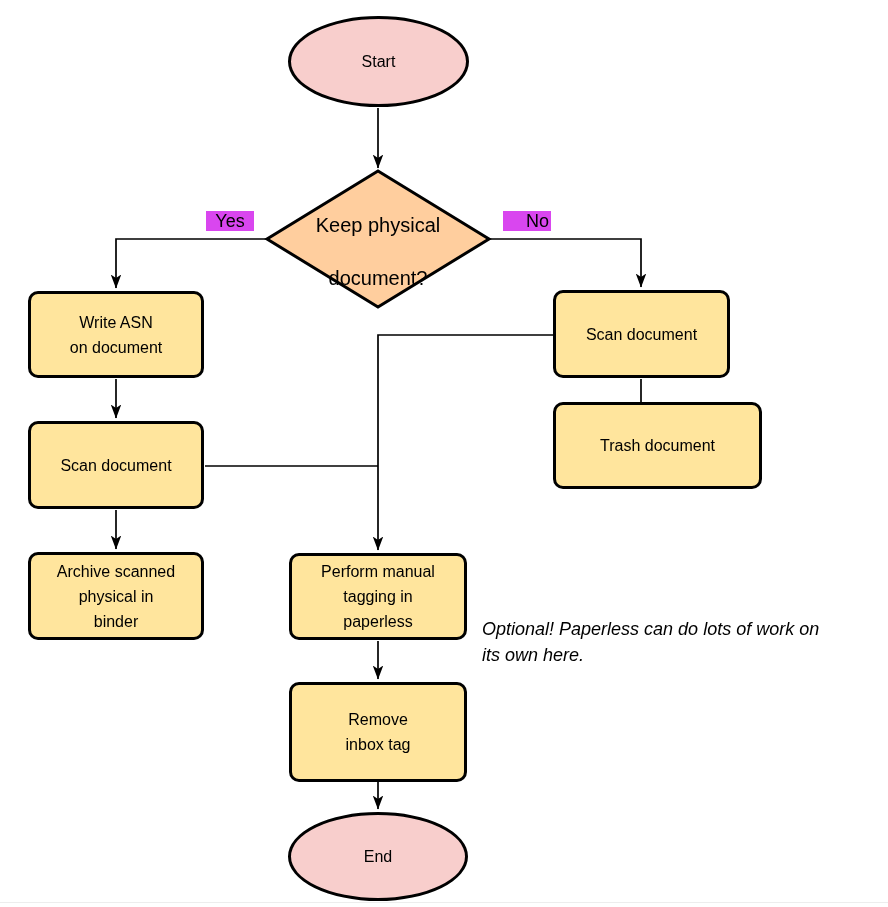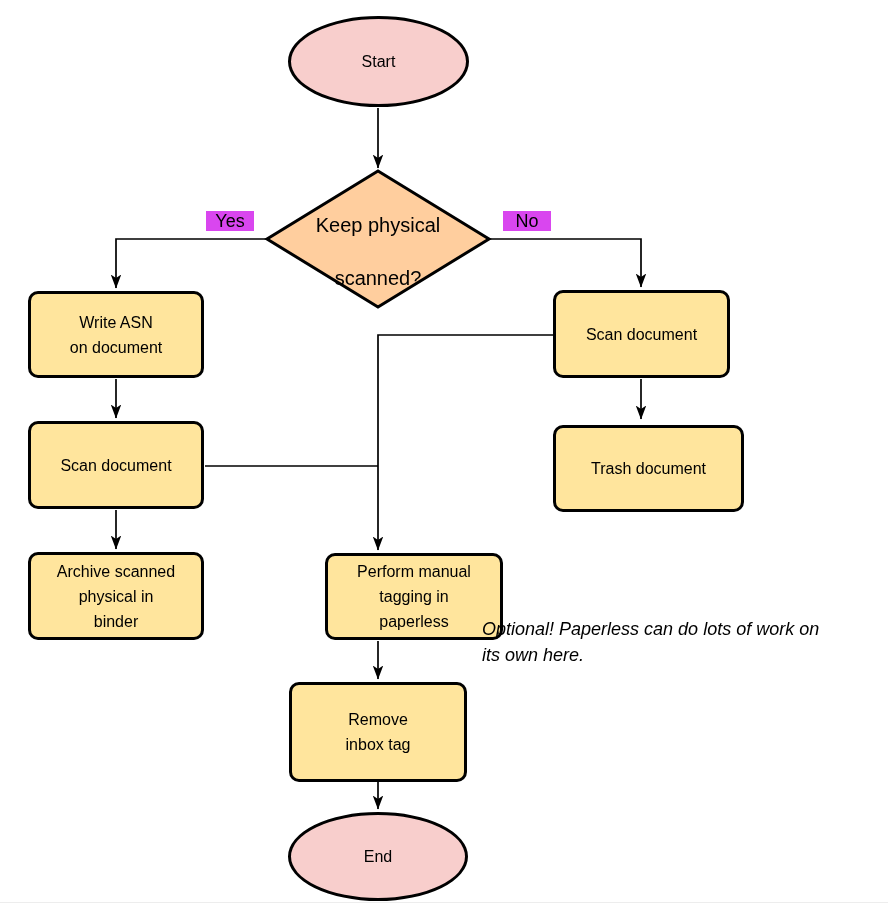--- a/index.html
+++ b/index.html
@@ -59,26 +59,26 @@
     text-align: center;
     background: #d946ef;
     padding: 0 2px;
   }
   #node-start   { left: 288px; top: 16px;  width: 181px; height: 91px; }
   #node-end     { left: 288px; top: 812px; width: 180px; height: 89px; }
   #node-write-asn  { left: 28px;  top: 291px; width: 176px; height: 87px; }
   #node-scan-left  { left: 28px;  top: 421px; width: 176px; height: 88px; }
   #node-archive    { left: 28px;  top: 552px; width: 176px; height: 88px; }
   #node-scan-right { left: 553px; top: 290px; width: 177px; height: 88px; }
-  #node-trash      { left: 553px; top: 425px; width: 191px; height: 87px; }
-  #node-tagging    { left: 289px; top: 553px; width: 178px; height: 87px; margin-left: 36px; }
+  #node-trash      { left: 553px; top: 402px; width: 209px; height: 87px; }
+  #node-tagging    { left: 289px; top: 553px; width: 178px; height: 87px; }
   #node-remove     { left: 289px; top: 682px; width: 178px; height: 100px; }
   #decision-text   { left: 277px; top: 213px; width: 202px; height: 52px; }
   #label-yes { left: 206px; top: 211px; width: 44px; }
-  #label-no  { left: 503px; top: 211px; width: 44px; }
+  #label-no  { left: 503px; top: 211px; width: 44px; text-align: right; }
   #annotation {
     position: absolute;
     left: 482px; top: 616px; width: 404px;
     font-size: 18px;
     font-style: italic;
     line-height: 26px;
   }
   #bottom-rule {
     position: absolute;
     left: 0; top: 902px;
@@ -109,21 +109,21 @@
       <path d="M378 641 L378 679" marker-end="url(#arrow)"></path>
       <path d="M378 771 L378 809" marker-end="url(#arrow)"></path>
     </g>
     <polygon points="378,171 489,239 378,307 267,239" style="fill:var(--decision-fill,#ffce9e); stroke:var(--stroke,#000);" stroke-width="3"></polygon>
   </svg>
 
   <div id="node-start" class="node terminator">Start</div>
 
   <div id="decision-text" class="decision-label">
       <div>Keep physical</div>
-      <div>scanned?</div>
+      <div>document?</div>
     </div>
 
   <div id="label-yes" class="edge-label">Yes</div>
 
   <div id="label-no" class="edge-label">No</div>
 
   <div id="node-write-asn" class="node process">
       <div>Write ASN</div>
       <div>on document</div>
     </div>

